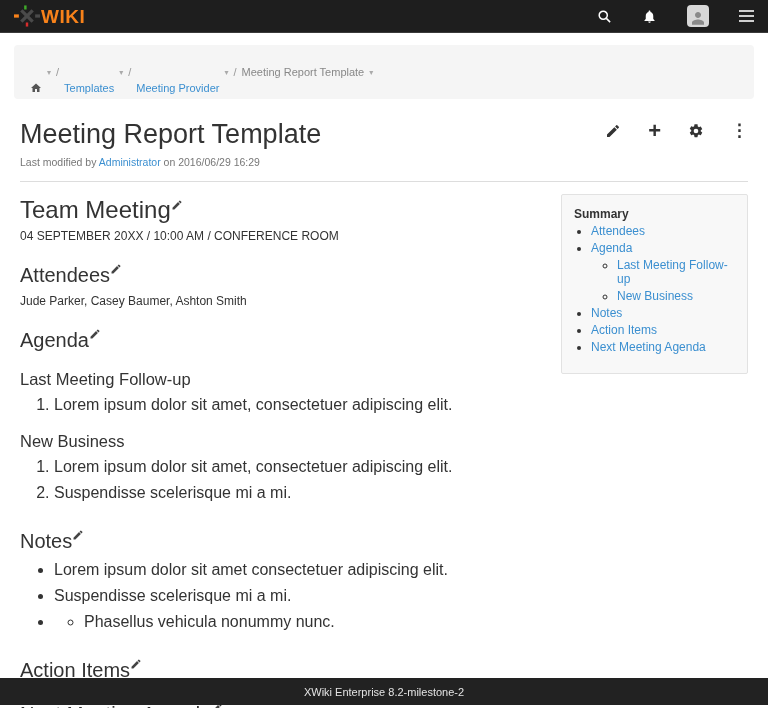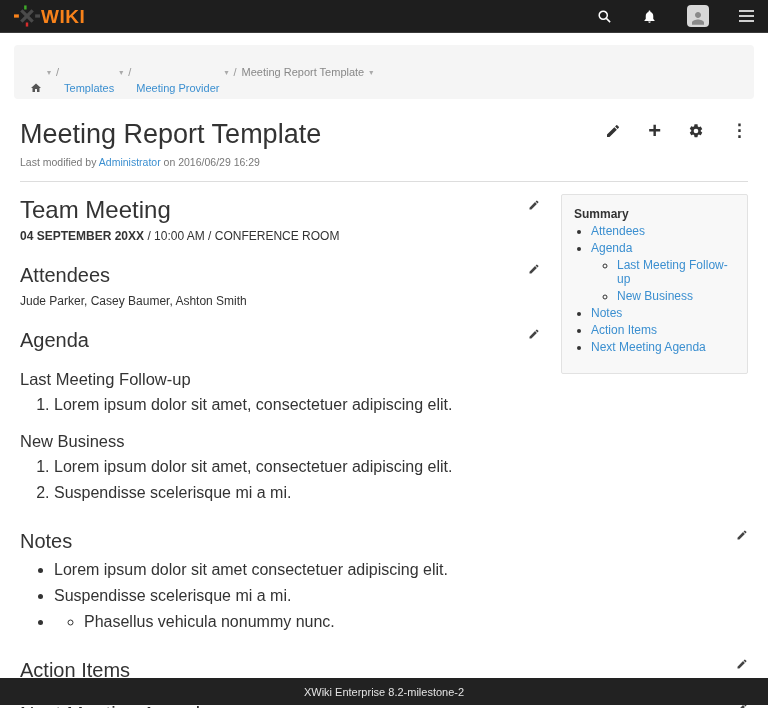--- a/index.html
+++ b/index.html
@@ -36,27 +36,27 @@
   .page-title{font-size:27px;font-weight:400;color:#333;margin:6px 0 0;line-height:1.15;}
   .page-actions{display:flex;align-items:center;gap:27px;margin-top:10px;}
   .act-btn{background:none;border:none;padding:0;cursor:pointer;color:#333;display:flex;align-items:center;}
   .act-plus{font-size:22px;font-weight:bold;line-height:16px;}
   .act-kebab{font-size:17px;font-weight:bold;line-height:16px;}
   .modified{padding:6px 20px 0;font-size:10.5px;color:#777;}
   .modified a{color:#3b8fd0;text-decoration:none;cursor:pointer;}
   .head-rule{border:none;border-top:1px solid #ddd;margin:13px 20px 0;}
   
   .content{position:relative;padding:2px 20px 0;}
-  .sec-row{display:flex;align-items:center;justify-content:space-between;}
+  .sec-row{display:flex;align-items:center;}
   .sec-row.narrow{margin-right:208px;}
   .h-doc{font-size:24px;font-weight:400;color:#333;margin:12px 0 2px;line-height:1.2;}
   .h2-doc{font-size:20px;font-weight:400;color:#333;margin:16px 0 4px;line-height:1.2;}
   .h3-doc{font-size:16.5px;font-weight:400;color:#333;margin:14px 0 2px;line-height:1.2;}
   .meta-line{margin:2px 0 4px;font-size:12px;}
-  .meta-line b{font-weight:bold;}
+  .meta-line b{font-weight:normal;}
   .para{margin:3px 0 4px;font-size:12px;}
   ol.doc-list,ul.doc-list{margin:0 0 6px;padding-left:34px;font-size:16px;line-height:1.65;}
   ul.doc-list{list-style:disc;}
   ul.sub-list{list-style:circle;margin:0;padding-left:30px;}
   .pencil-btn{background:none;border:none;padding:0;cursor:pointer;color:#444;display:flex;}
   
   .summary-panel{
     position:absolute;top:12px;right:20px;width:165px;
     background:#f8f8f8;border:1px solid #e2e2e2;border-radius:2px;
     padding:12px 8px 16px 12px;font-size:12px;

